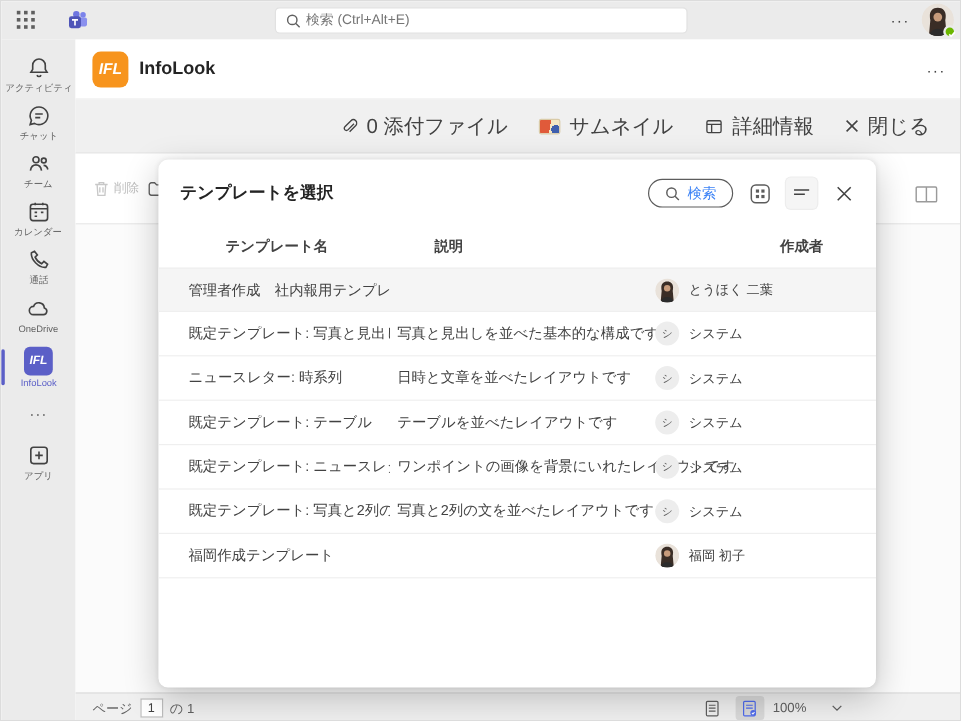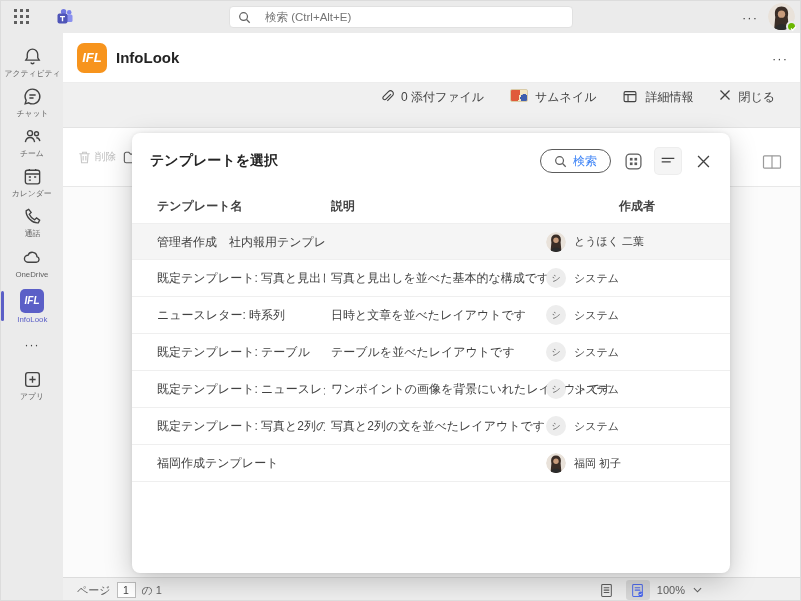--- a/index.html
+++ b/index.html
@@ -6,21 +6,21 @@
   body { background:#fff; font-family:"Liberation Sans","DejaVu Sans",sans-serif; }
   .screen { position:relative; width:801px; height:601px; background:#fff;
             border:1px solid #dcdcdc; overflow:hidden; color:#242424; }
 
   
   .topbar { position:absolute; left:0; top:0; width:801px; height:32px; background:#ebebeb; }
   .waffle-btn { position:absolute; left:12px; top:7px; width:18px; height:18px; cursor:pointer; }
   .teams-logo { position:absolute; left:55px; top:7px; width:18px; height:18px; }
   .top-search { position:absolute; left:228px; top:5px; width:344px; height:22px;
                 background:#fff; border:1px solid #e1e1e1; border-radius:4px;
-                display:flex; align-items:center; padding:0 8px; gap:14px; }
+                display:flex; align-items:center; padding:0 8px; gap:4px; }
   .top-search input { border:none; outline:none; flex:1; font-size:11.5px; color:#616161;
                 background:transparent; font-family:inherit; }
   .top-more { position:absolute; right:44px; top:0; height:32px; display:flex; align-items:center;
               font-size:13px; letter-spacing:1px; color:#424242; cursor:pointer; }
   .top-avatar { position:absolute; right:7px; top:2px; width:27px; height:27px; border-radius:50%;
                 overflow:visible; cursor:pointer; }
   .top-avatar svg.face { width:27px; height:27px; border-radius:50%; display:block; }
   .presence { position:absolute; right:-2px; bottom:-2px; width:11px; height:11px;
               border-radius:50%; background:#6bb700; border:2px solid #ebebeb; }
   .presence svg { position:absolute; left:0; top:0; }
@@ -48,21 +48,21 @@
   .app-header { position:absolute; left:0; top:0; width:739px; height:50px; background:#fff;
                 display:flex; align-items:center; padding-left:14px; gap:9px;
                 border-bottom:1px solid #ededed; }
   .app-title { font-size:15px; font-weight:bold; color:#242424; }
   .hdr-more { position:absolute; right:14px; top:0; height:50px; display:flex; align-items:center;
               font-size:13px; letter-spacing:1px; color:#424242; cursor:pointer; }
 
   .cmdbar { position:absolute; left:0; top:50px; width:739px; height:45px; background:#f0f0f0;
             border-bottom:1px solid #e3e3e3; display:flex; align-items:center;
             justify-content:flex-end; padding-right:14px; }
-  .cmd-btn { display:flex; gap:7px; font-size:12px; color:#424242;
+  .cmd-btn { display:flex; align-items:center; gap:7px; font-size:17px; color:#424242;
              padding:0 13px; height:32px; cursor:pointer; white-space:nowrap; }
   .thumb-chip { width:18px; height:13px; border-radius:2px; border:1px solid #d9cba8;
       background:
         radial-gradient(circle at 82% 72%, #3f5fae 0 24%, transparent 25%),
         linear-gradient(100deg, #e05a3a 52%, #f4e7c3 52%); }
 
   .subbar { position:absolute; left:0; top:95px; width:739px; height:59px; background:#fff;
             border-bottom:1px solid #e8e8e8; display:flex; align-items:center; padding-left:12px; gap:4px; }
   .tool-btn { width:42px; height:46px; display:flex; flex-direction:row; align-items:center;
               justify-content:center; gap:2px; font-size:10.5px; color:#424242; cursor:pointer; }
@@ -74,39 +74,39 @@
   .statusbar { position:absolute; left:62px; top:576px; width:739px; height:25px; background:#f0f0f0;
                border-top:1px solid #dcdcdc; display:flex; align-items:center; font-size:11px;
                color:#616161; padding:0 14px; }
   .page-group { display:flex; align-items:center; gap:6px; }
   .page-input { width:19px; height:16px; border:1px solid #bdbdbd; background:#fff; text-align:center;
                 font-size:10.5px; color:#424242; font-family:inherit; }
   .sb-right { position:absolute; right:100px; display:flex; align-items:center; gap:7px; }
   .sb-icon-btn { width:24px; height:20px; display:flex; align-items:center; justify-content:center;
                  border-radius:3px; cursor:pointer; }
   .sb-icon-btn.selected { background:#d9d9d9; }
-  .zoom-group { display:flex; align-items:center; gap:8px; cursor:pointer; color:#616161; }
+  .zoom-group { display:flex; align-items:center; gap:21px; cursor:pointer; color:#616161; }
 
   
   .modal { position:absolute; left:131px; top:132px; width:598px; height:440px; background:#fff;
            border-radius:8px; box-shadow:0 8px 28px rgba(0,0,0,.22), 0 0 4px rgba(0,0,0,.08); }
   .modal-hd { height:56px; display:flex; align-items:center; padding:0 14px 0 18px; }
   .modal-title { font-size:14px; font-weight:bold; color:#242424; flex:1; }
   .modal-ctrls { display:flex; align-items:center; gap:9px; }
   .search-pill { display:flex; align-items:center; gap:6px; border:1.5px solid #5c5c5c;
                  border-radius:13px; height:24px; padding:0 13px; font-size:12px; color:#3b82f6;
                  cursor:pointer; }
   .view-btn { width:26px; height:26px; display:flex; align-items:center; justify-content:center;
               border-radius:4px; cursor:pointer; }
   .view-btn.selected { background:#f5f5f5; box-shadow:0 0 0 1px #ededed; }
   .modal-close { width:26px; height:26px; display:flex; align-items:center; justify-content:center;
                  cursor:pointer; }
 
   .tbl { position:relative; }
-  .tbl-hd { position:relative; height:34px; font-size:12px; font-weight:bold; color:#424242; }
+  .tbl-hd { position:relative; height:34px; font-size:12px; font-weight:bold; color:#424242;margin-left:31px; }
   .c-name { position:absolute; left:25px; top:50%; transform:translateY(-50%); white-space:nowrap; }
   .c-desc { position:absolute; left:199px; top:50%; transform:translateY(-50%); white-space:nowrap; }
   .c-creator { position:absolute; left:487px; top:50%; transform:translateY(-50%); white-space:nowrap; }
   .trow { position:relative; height:37px; border-bottom:1px solid #efefef; font-size:12px;
           color:#424242; cursor:pointer; }
   .trow.selected { background:#f5f5f5; border-top:1px solid #efefef; }
   .cell-name { position:absolute; left:25px; top:50%; transform:translateY(-50%);
                max-width:168px; white-space:nowrap; overflow:hidden; }
   .cell-desc { position:absolute; left:199px; top:50%; transform:translateY(-50%); white-space:nowrap; }
   .cell-creator { position:absolute; left:414px; top:50%; transform:translateY(-50%);

